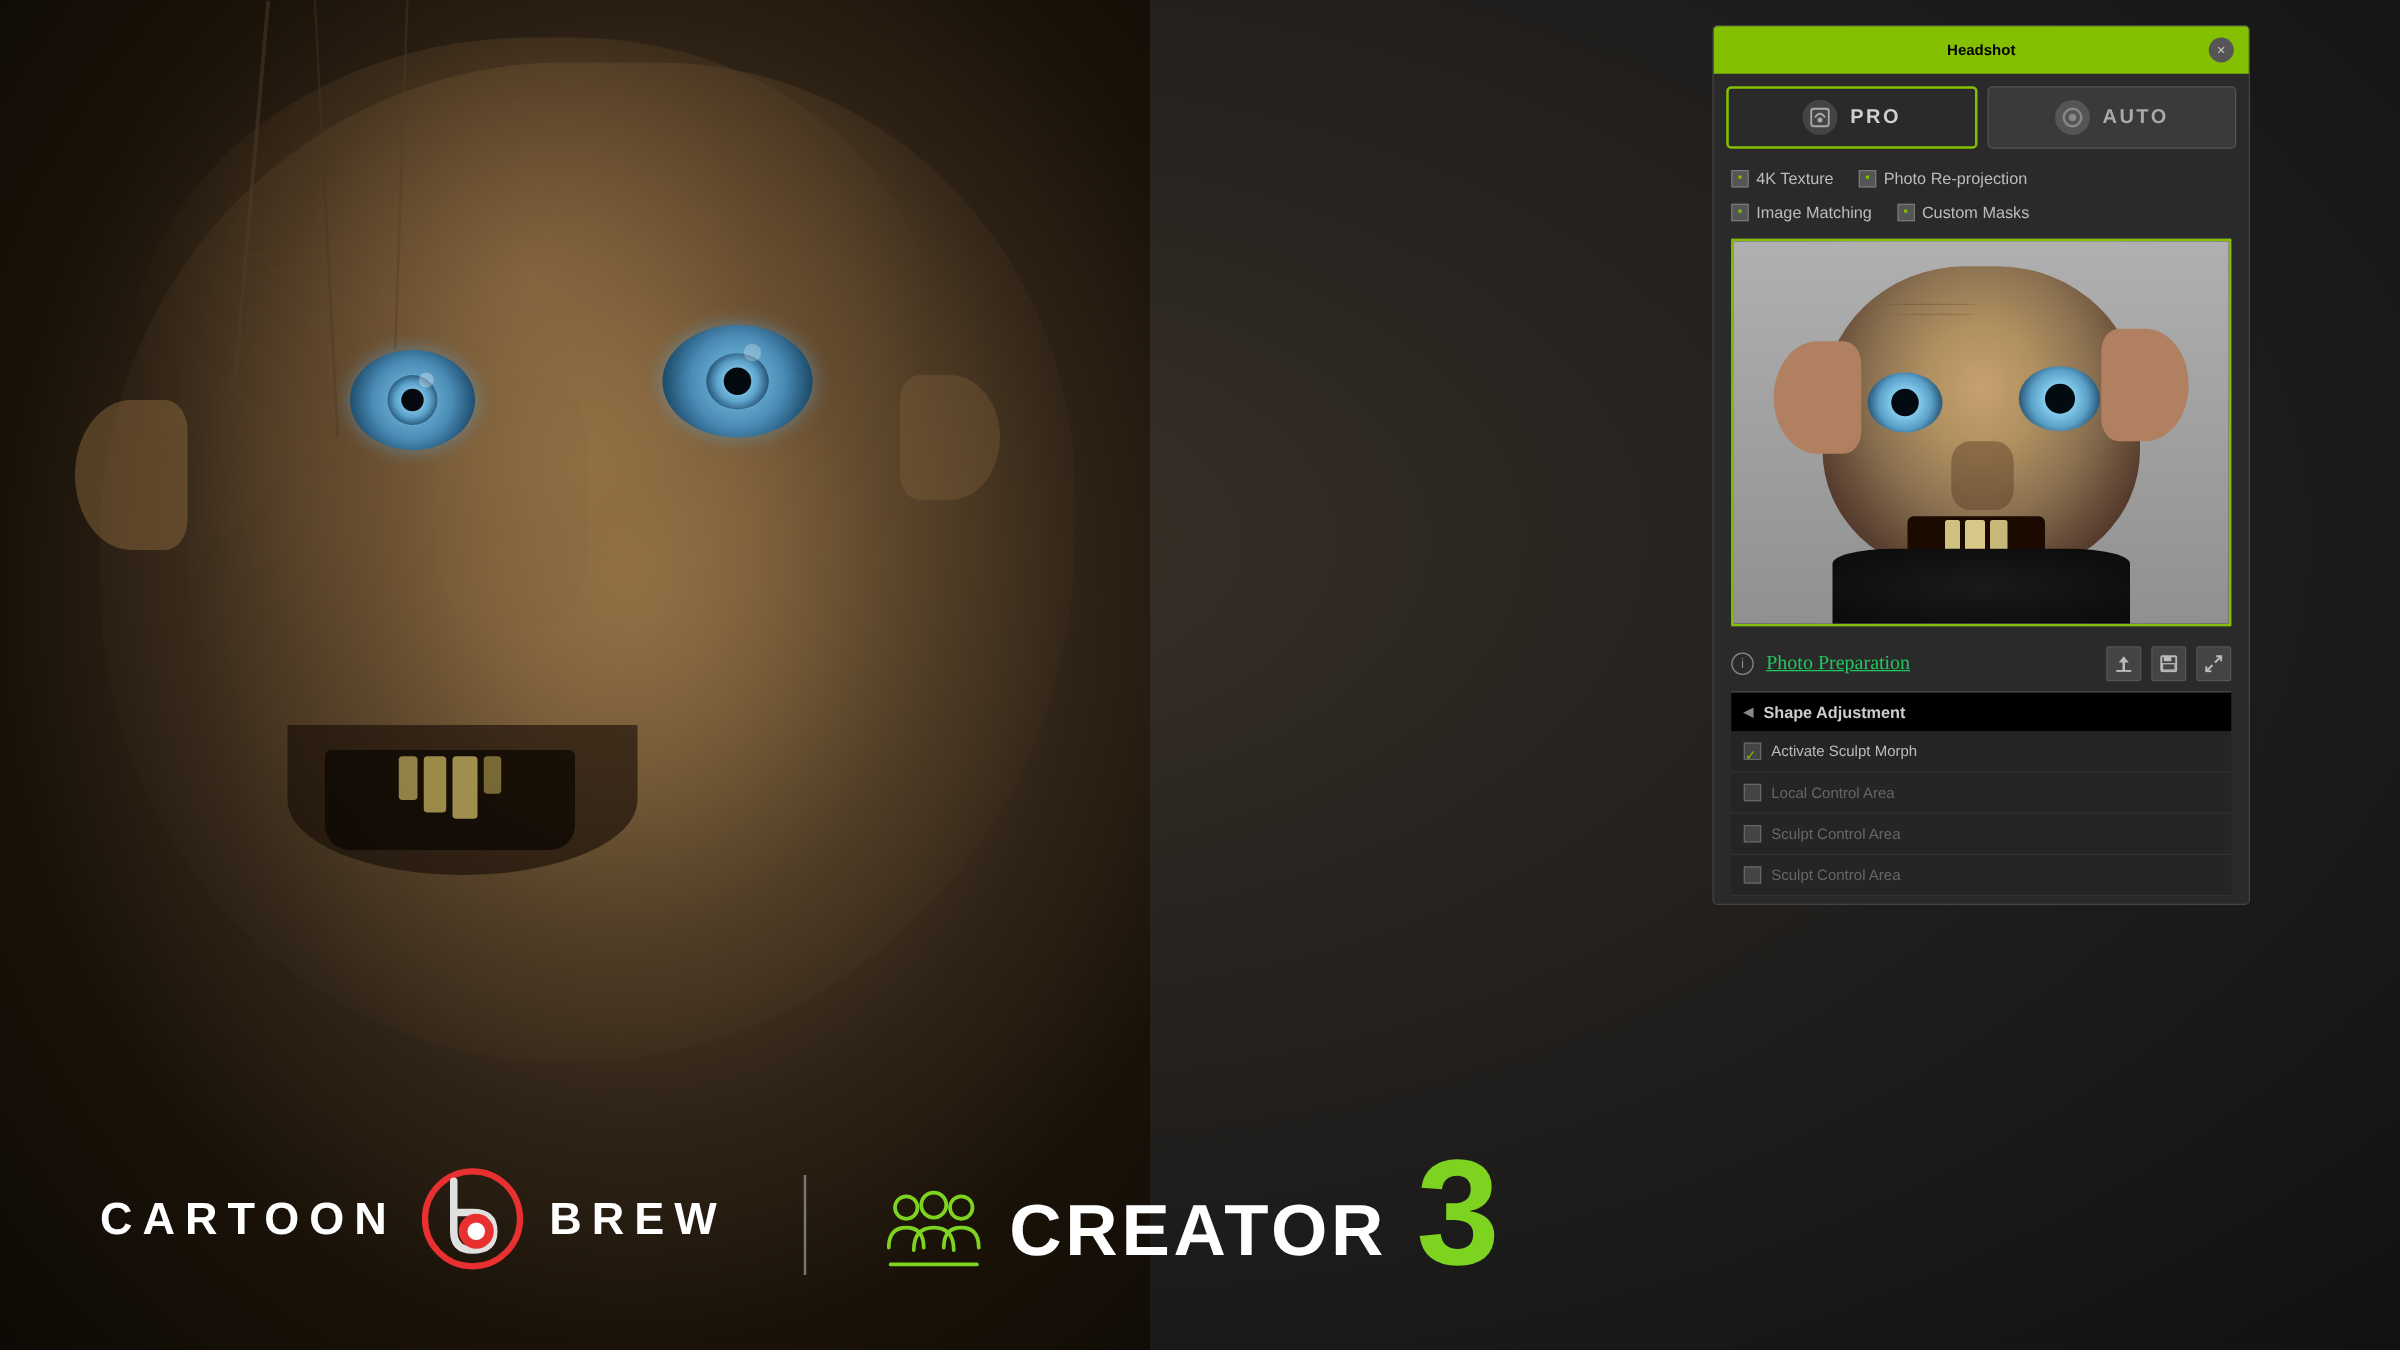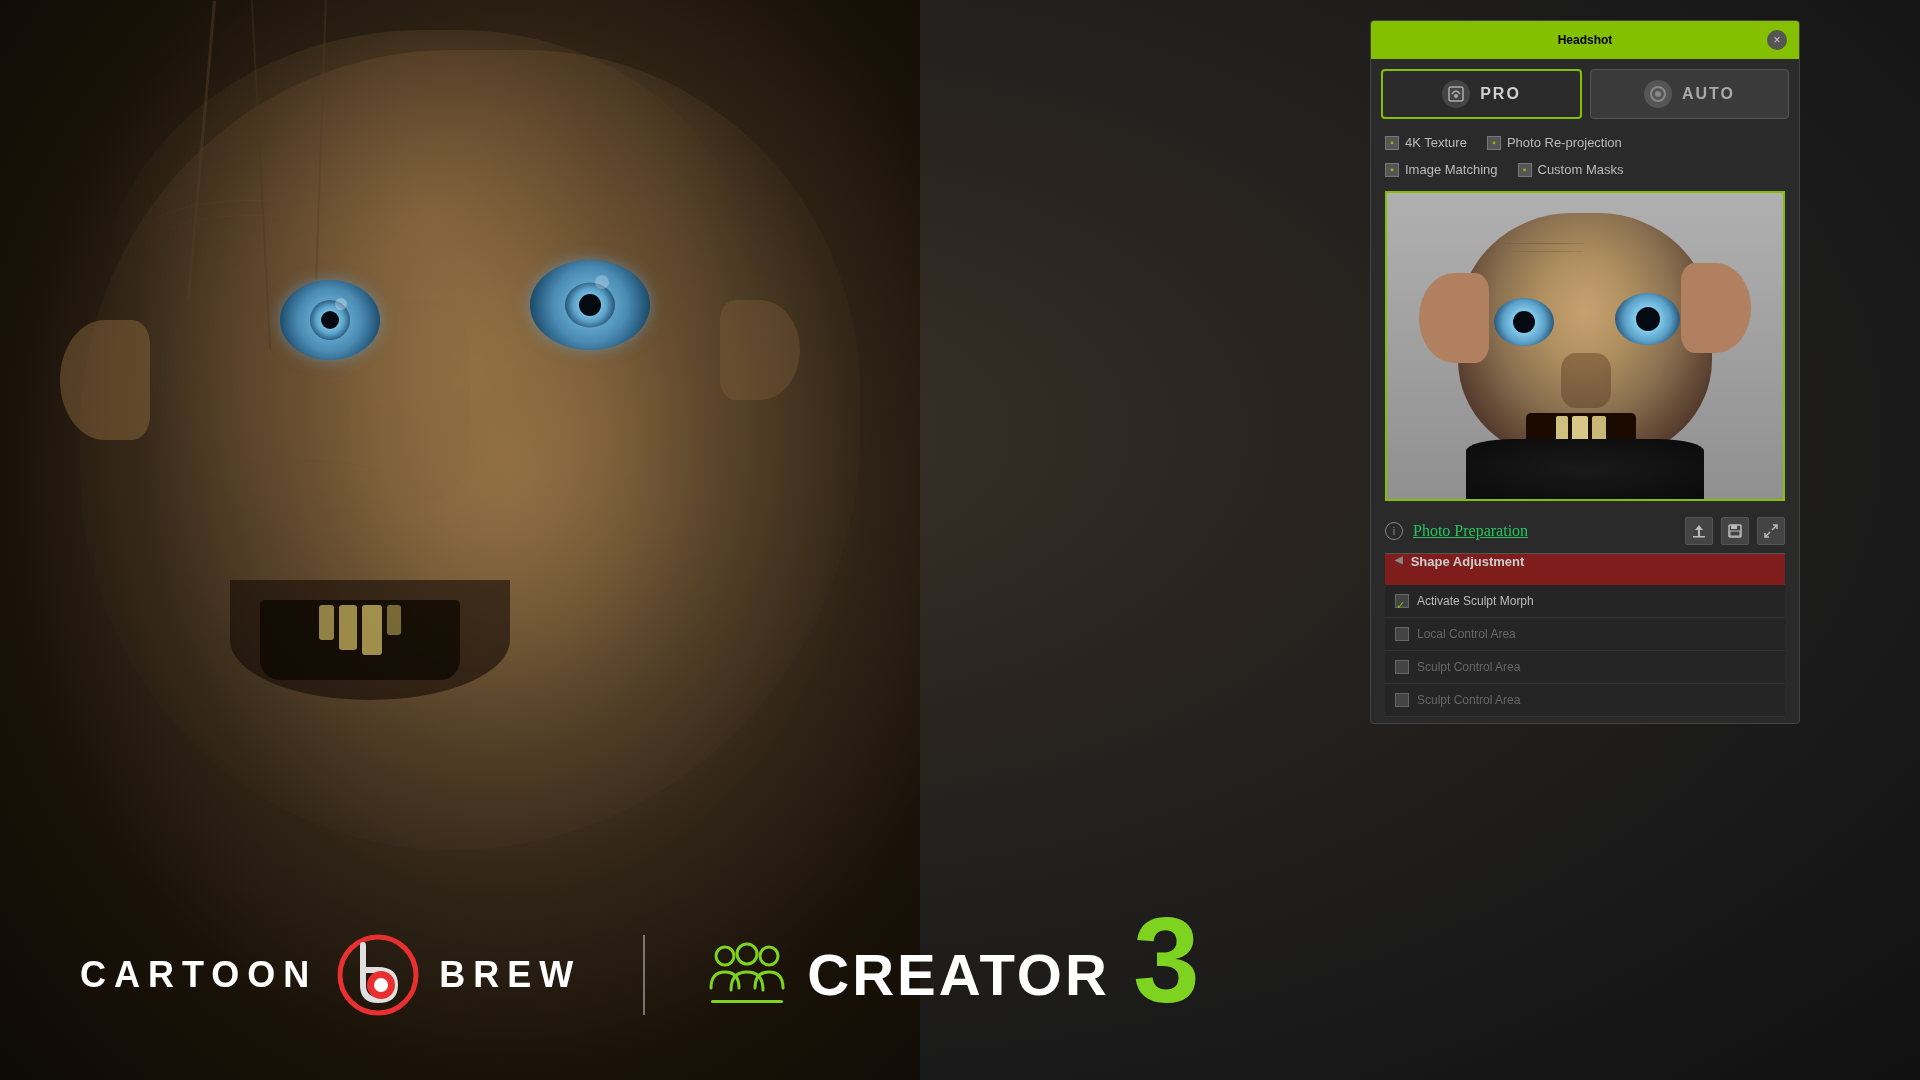--- a/index.html
+++ b/index.html
@@ -69,21 +69,21 @@
       background: radial-gradient(circle, #6ab0d4 20%, #4a8ab4 50%, #1a4a6a 80%);
       box-shadow: 0 0 15px rgba(100, 160, 200, 0.6);
     }
 
     
     .bottom-logos {
       position: absolute;
       bottom: 60px;
       left: 80px;
       display: flex;
-      align-items: center;
+      align-items: flex-end;
       gap: 12px;
     }
 
     .cartoon-brew-logo {
       display: flex;
       align-items: center;
       gap: 16px;
     }
 
     .cb-text {
@@ -333,23 +333,24 @@
       font-size: 14px;
       cursor: pointer;
       border-radius: 2px;
     }
 
     .shape-section {
       margin: 0 14px 6px;
     }
 
     .section-header {
-      background: #7f1d1d;
+      background: #000000;
       height: 32px;
       display: flex;
+      align-items: center;
       padding: 0 10px;
       color: #ccc;
       font-size: 13px;
       font-weight: 600;
       border-top: 1px solid #555;
     }
 
     .section-header::before {
       content: '◀';
       margin-right: 8px;

